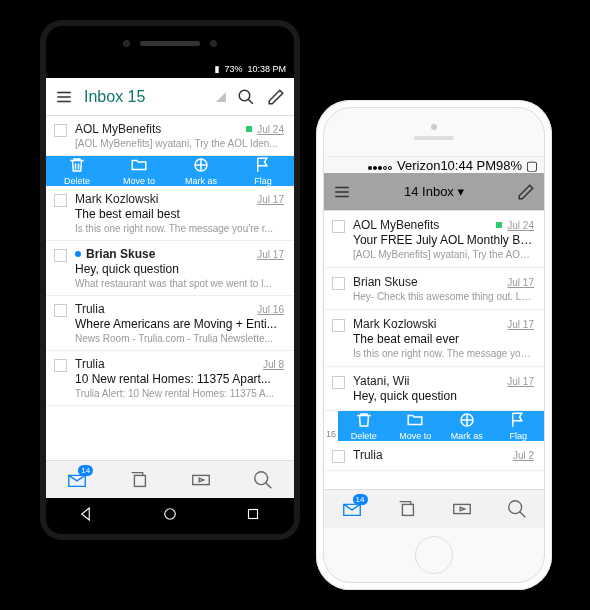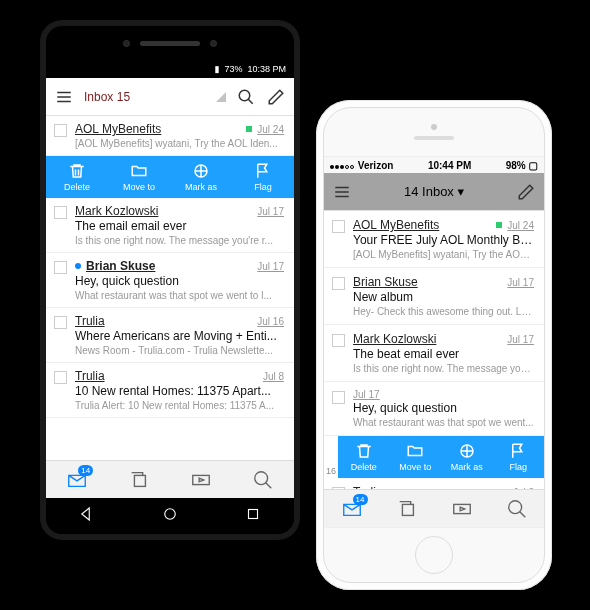--- a/index.html
+++ b/index.html
@@ -18,56 +18,56 @@
 
   
   .iphone { position: absolute; left: 316px; top: 100px; width: 236px; height: 490px; background:#fdfdfd; border-radius: 34px; box-shadow: 0 4px 20px rgba(0,0,0,.5), inset 0 0 0 1px #e5e5e5; padding:7px; }
   .iphone-inner { background:#f9f9f9; border:1px solid #ddd; border-radius:28px; width:100%; height:100%; display:flex; flex-direction:column; overflow:hidden; }
   .iphone-top { height:48px; display:flex; flex-direction:column; align-items:center; justify-content:center; gap:6px; }
   .iphone-cam { width:6px; height:6px; background:#ccc; border-radius:50%; }
   .iphone-speaker{ width:40px; height:4px; background:#ddd; border-radius:3px; }
   .iphone-screen { background:#fff; flex:1; display:flex; flex-direction:column; overflow:hidden; border-top:1px solid #eee; border-bottom:1px solid #eee; }
   .iphone-home-area { height:54px; display:flex; align-items:center; justify-content:center; }
   .iphone-home { width:38px; height:38px; border:1px solid #ddd; border-radius:50%; }
-  .ios-status { height:16px; font-size:10px; display:flex; align-items:center; justify-content:space-between; padding:0 6px; color:#000; background:#f7f7f7;font-weight:bold; }
+  .ios-status { height:16px; font-size:13px; display:flex; align-items:center; justify-content:flex-end; padding:0 6px; color:#000; background:#f7f7f7; }
   .ios-status .dots span{ display:inline-block; width:4px; height:4px; border-radius:50%; background:#000; margin-right:1px;}
   .ios-status .dots span.empty{ background:transparent; border:0.5px solid #000; }
 
   
   .app-header { height:38px; display:flex; align-items:center; padding:0 8px; gap:10px; border-bottom:1px solid #e0e0e0; background:#fff; }
   .app-header.ios { background:#a3a3a3; justify-content:space-between; }
-  .app-header .title { font-size:12px; color:#7f1d1d; }
+  .app-header .title { font-size:16px; color:#0f766e; }
   .ios .title-wrap { flex:1; text-align:center; font-size:13px; }
   .spacer { flex:1; }
   .sig-tri { width:0; height:0; border-left:10px solid transparent; border-bottom:10px solid #888; opacity:.5; }
 
   
   .ic { width:20px; height:20px; display:inline-flex; align-items:center; justify-content:center; }
   .ic svg { width:18px; height:18px; stroke:#333; stroke-width:2; fill:none; }
   .ios-compose svg { stroke:#000; }
   .ios .ic svg { stroke:#333; }
 
   
   .list { flex:1; overflow:hidden; background:#fff; }
   .row { padding:6px 10px 6px 8px; border-bottom:1px solid #eee; display:flex; gap:8px; }
   .row.ios { padding:7px 10px 7px 8px; }
   .chk { width:13px; height:13px; border:1px solid #ccc; margin-top:2px; flex-shrink:0; }
   .body { flex:1; min-width:0; }
   .line1 { display:flex; align-items:center; gap:5px; }
-  .from { font-size:12px; color:#222; font-weight:500; white-space:nowrap; overflow:hidden; text-overflow:ellipsis; flex:1;text-decoration:underline; }
+  .from { font-size:12px; color:#222; font-weight:500; white-space:nowrap; overflow:hidden; text-overflow:ellipsis; flex:1; }
   .from.bold { font-weight:700; }
   .dot { width:6px; height:6px; background:#0a84ff; border-radius:50%; flex-shrink:0; }
   .date { font-size:10px; color:#999; flex-shrink:0;text-decoration:underline; }
   .flag-dot { width:6px; height:6px; background:#2ecc71; flex-shrink:0; }
   .subj { font-size:12px; color:#111; white-space:nowrap; overflow:hidden; text-overflow:ellipsis; margin-top:1px; }
   .prev { font-size:10px; color:#999; white-space:nowrap; overflow:hidden; text-overflow:ellipsis; margin-top:2px; }
 
   
   .actions { background:#1ea0ff; color:#fff; display:flex; }
-  .actions .act { flex:1; display:flex; flex-direction:column; align-items:center; justify-content:center; padding:6px 0; gap:2px; }
+  .actions .act { flex:1; display:flex; flex-direction:column; align-items:center; justify-content:center; padding:0 0; gap:2px; }
   .actions .act svg{ width:18px; height:18px; stroke:#fff; fill:none; stroke-width:2; }
   .actions .lbl { font-size:9px; }
 
   
   .tabs { height:38px; border-top:1px solid #ddd; background:#f2f2f2; display:flex; }
   .tabs .tab { flex:1; display:flex; align-items:center; justify-content:center; position:relative; }
   .tabs svg { width:22px; height:22px; stroke:#0a84ff; fill:none; stroke-width:1.5; }
   .tabs .tab.gray svg { stroke:#666; }
   .badge { position:absolute; top:4px; left:52%; background:#0a84ff; color:#fff; font-size:8px; border-radius:7px; padding:0 3px; line-height:11px; min-width:11px; text-align:center; }
   .ios-left-count { font-size:9px; color:#888; width:14px; text-align:center; align-self:flex-end; padding-bottom:2px;}
@@ -151,21 +151,21 @@
               <span class="lbl">Flag</span>
             </div>
         </div>
         <div class="row">
           <div class="chk"></div>
           <div class="body">
             <div class="line1">
                 <span class="from">Mark Kozlowski</span>
                 <span class="date">Jul 17</span>
               </div>
-            <div class="subj">The email email ever</div>
+            <div class="subj">The best email best</div>
             <div class="prev">Is this one right now.  The message you're r...</div>
           </div>
         </div>
         <div class="row">
           <div class="chk"></div>
           <div class="body">
             <div class="line1">
                 <span class="dot"></span>
                 <span class="from bold">Brian Skuse</span>
                 <span class="date">Jul 17</span>
@@ -278,43 +278,42 @@
             <div class="prev">[AOL MyBenefits] wyatani, Try the AOL I...</div>
           </div>
         </div>
         <div class="row ios">
           <div class="chk"></div>
           <div class="body">
             <div class="line1">
                 <span class="from">Brian Skuse</span>
                 <span class="date">Jul 17</span>
               </div>
-            <div class="subj">New album</div>
             <div class="prev">Hey- Check this awesome thing out.  Lo...</div>
           </div>
         </div>
         <div class="row ios">
           <div class="chk"></div>
           <div class="body">
             <div class="line1">
                 <span class="from">Mark Kozlowski</span>
                 <span class="date">Jul 17</span>
               </div>
             <div class="subj">The beat email ever</div>
             <div class="prev">Is this one right now.  The message you'...</div>
           </div>
         </div>
         <div class="row ios">
           <div class="chk"></div>
           <div class="body">
             <div class="line1">
+                <span class="from">Yatani, Wii</span>
                 <span class="date">Jul 17</span>
               </div>
             <div class="subj">Hey, quick question</div>
-            <div class="prev">What restaurant was that spot we went...</div>
           </div>
         </div>
         <div style="display:flex;">
           <div class="ios-left-count">16</div>
           <div class="actions" style="flex:1">
             <div class="act">
                 <svg viewBox="0 0 24 24">
                   <path d="M3 6h18M8 6V4h8v2M6 6l1 14h10l1-14"></path>
                 </svg>
                 <span class="lbl">Delete</span>

